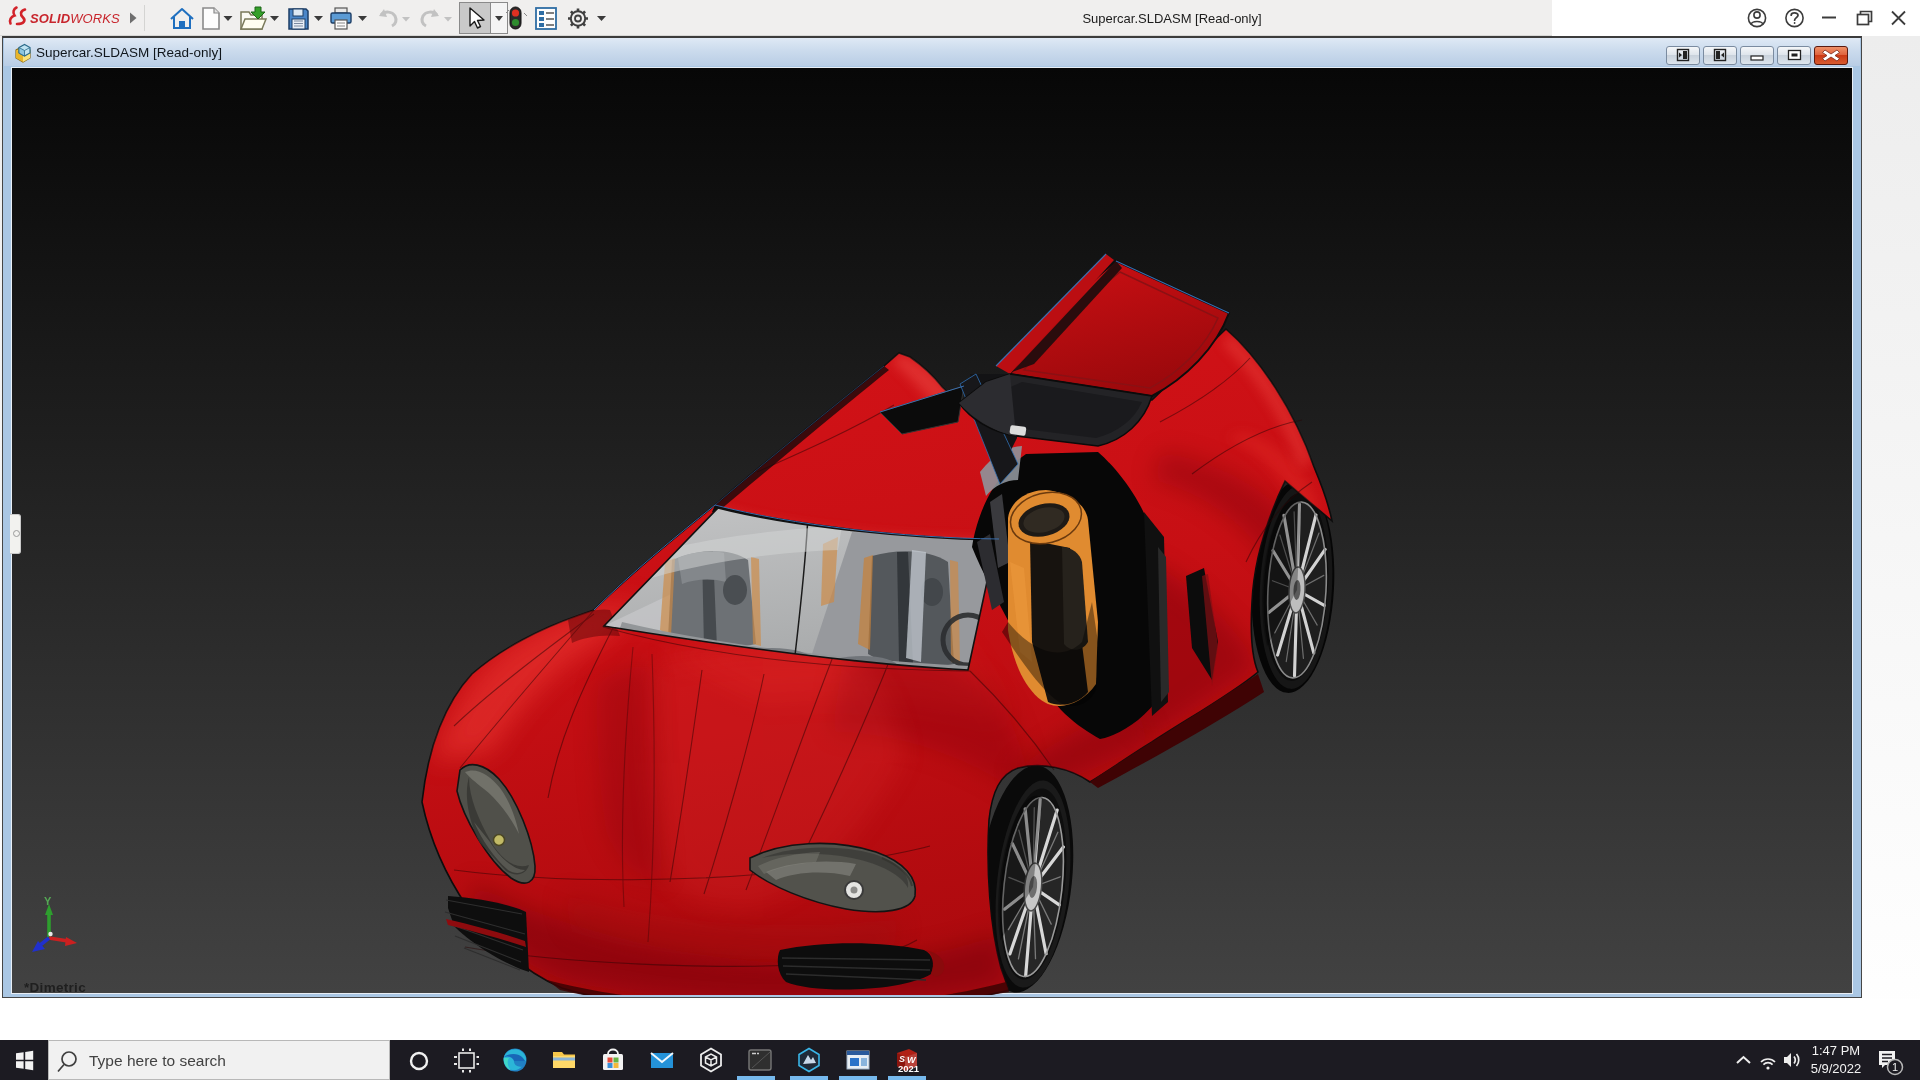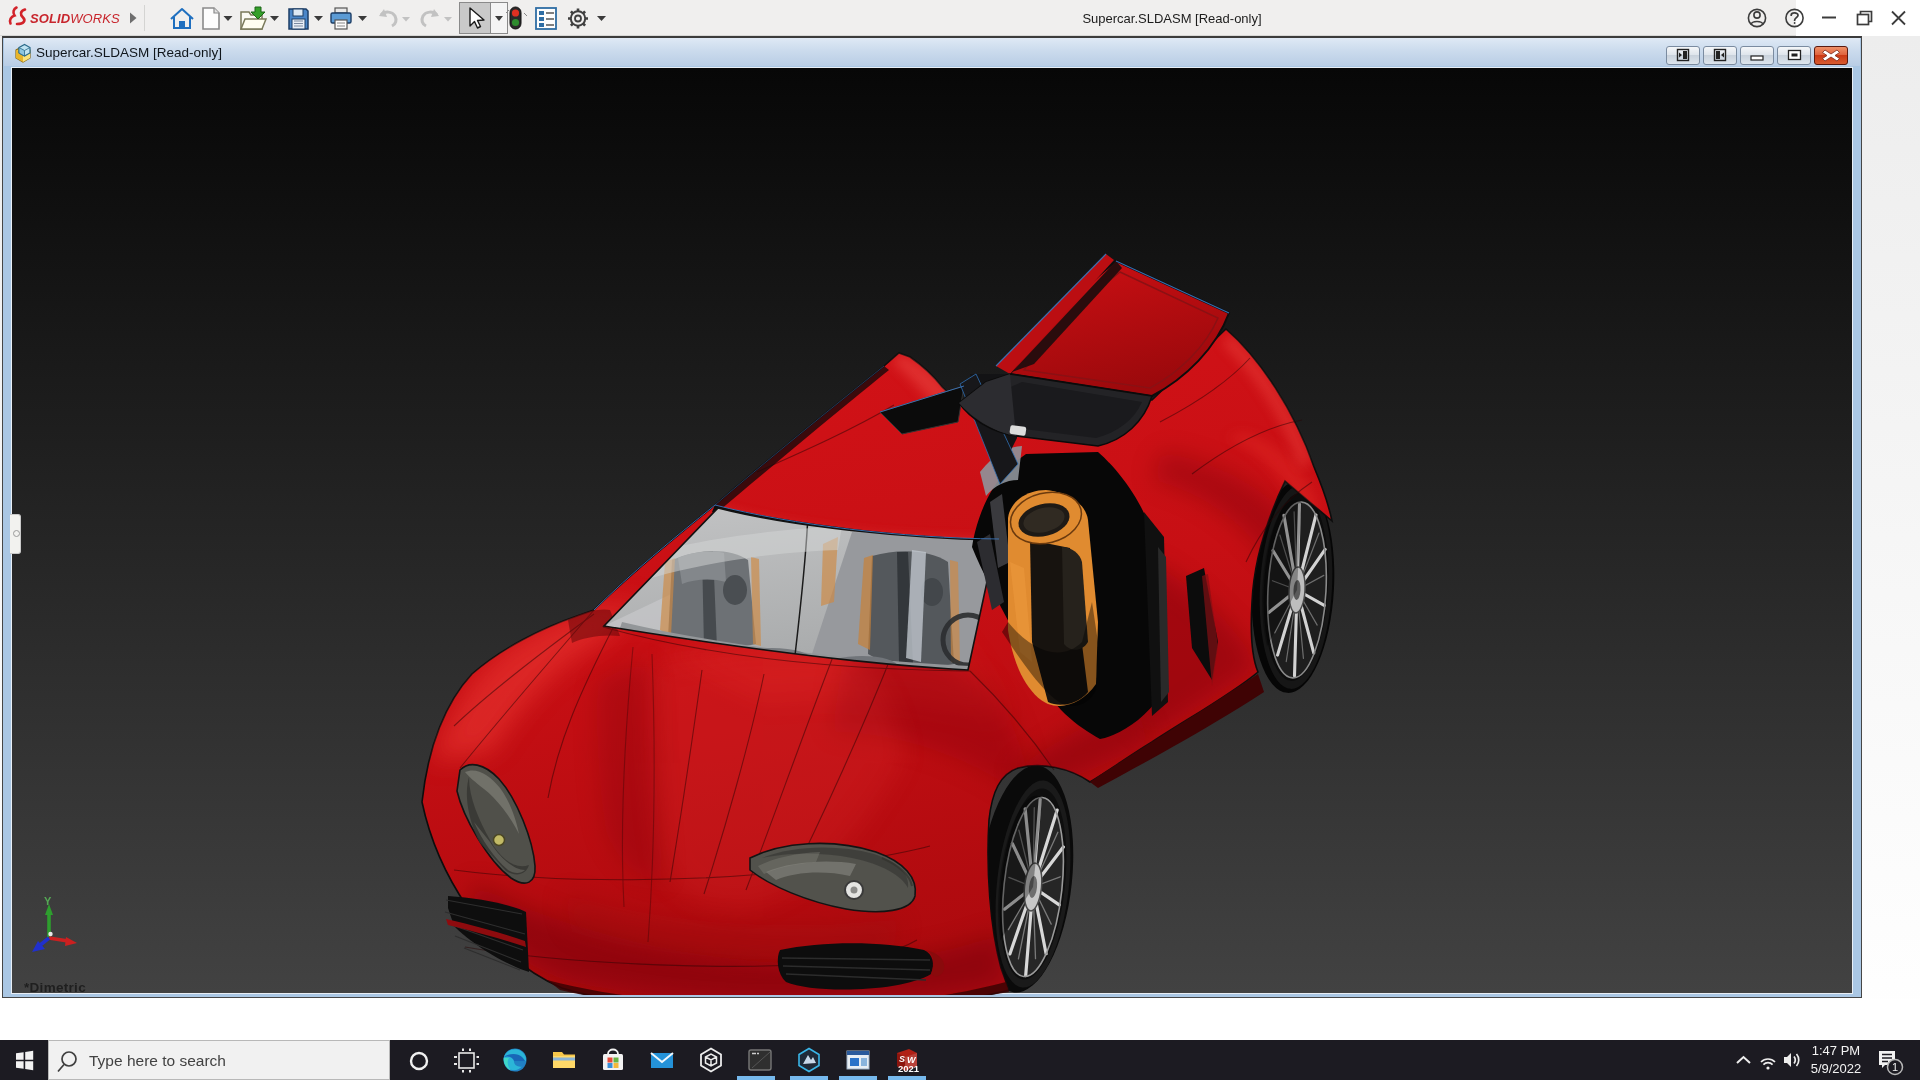--- a/index.html
+++ b/index.html
@@ -1,17 +1,17 @@
 <!DOCTYPE html>
 <html><head>
 <meta charset="utf-8">
 <style>
   html,body{margin:0;padding:0;width:1920px;height:1080px;overflow:hidden;background:#fff;}
   *{box-sizing:border-box;font-family:"Liberation Sans",sans-serif;}
-  #topbar{position:absolute;left:0;top:0;width:1796px;height:36px;background:#f0efee;border-bottom:1px solid #d8d8d6;}
+  #topbar{position:absolute;left:0;top:0;width:1552px;height:36px;background:#f0efee;border-bottom:1px solid #d8d8d6;}
   #mdibg{position:absolute;left:0;top:36px;width:1920px;height:1004px;background:linear-gradient(#ededed,#ffffff);}
   #docwin{position:absolute;left:2px;top:36px;width:1860px;height:962px;background:#aac7e4;border:1px solid #464646;border-top:2px solid #3c3c3c;}
   #doctitle{position:absolute;left:1px;top:0px;width:1856px;height:28px;background:linear-gradient(180deg,#dfe9f5 0%,#cbdbed 45%,#b9cde5 100%);}
   #viewport{position:absolute;left:8px;top:29px;width:1842px;height:927px;background:linear-gradient(#070707,#424242);border:1px solid #e8eef5;}
   #statusbar{position:absolute;left:0;top:999px;width:1920px;height:41px;background:#ffffff;}
   #taskbar{position:absolute;left:0;top:1040px;width:1920px;height:56px;background:#1c1b22;}
 </style>
 </head>
 <body>
 <div id="topbar">

